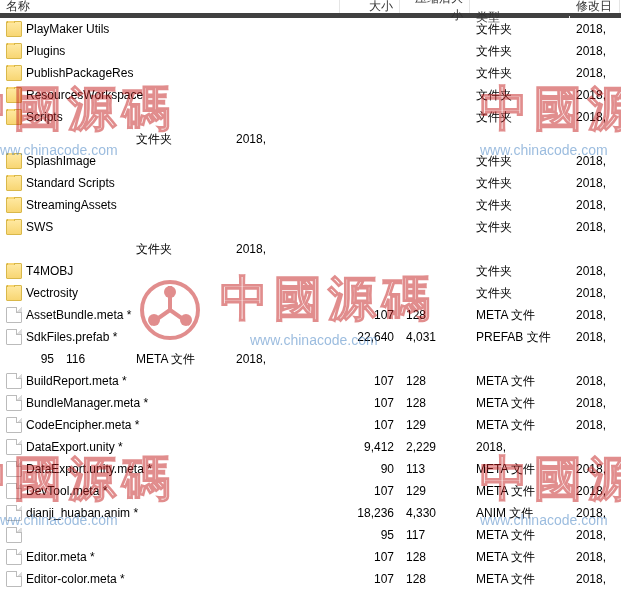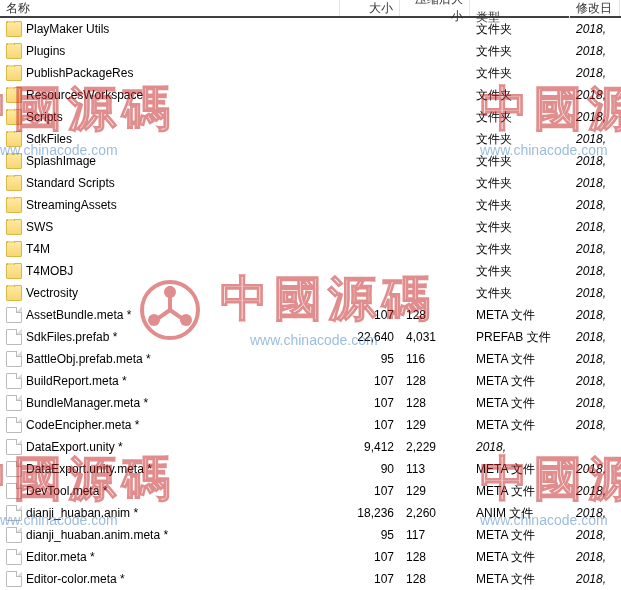--- a/index.html
+++ b/index.html
@@ -1,31 +1,31 @@
 <!DOCTYPE html>
 <html><head>
 <meta charset="utf-8">
 <style>
   * { margin: 0; padding: 0; box-sizing: border-box; }
   body { font-family: "Microsoft YaHei", "Segoe UI", Tahoma, sans-serif; font-size: 12px; background: #fff; width: 621px; height: 590px; overflow: hidden; position: relative; }
-  .header { display: flex; border-bottom: 2px solid #404040; height: 18px; background: #fff; }
+  .header { display: flex; border-bottom: 5px solid #404040; height: 18px; background: #fff; }
   .header-cell { padding: 1px 6px; font-size: 12px; color: #333; border-right: 1px solid #e5e5e5; display: flex; align-items: center; }
   .col-name { width: 340px; }
   .col-size { width: 60px; text-align: center; justify-content: flex-end; }
   .col-csize { width: 70px; text-align: right; justify-content: flex-end; }
   .col-type { width: 100px; margin-top: 16px; }
   .col-date { width: 50px; }
   .rows { }
   .row { display: flex; align-items: center; height: 22px; }
   .cell { padding: 0 6px; font-size: 12px; color: #000; overflow: hidden; white-space: nowrap; }
   .cell-name { width: 340px; display: flex; align-items: center; gap: 4px; }
   .cell-size { width: 60px; text-align: right; }
   .cell-csize { width: 70px; text-align: left; }
   .cell-type { width: 100px; }
-  .cell-date { width: 50px; font-style: italic; }
+  .cell-date { width: 50px; }
   .icon { width: 16px; height: 16px; flex-shrink: 0; display: inline-block; }
   .folder-icon { background: linear-gradient(to bottom, #ffe9a2 0%, #f8d673 100%); border: 1px solid #d9b84a; border-radius: 1px; position: relative; }
   .folder-icon::before { content: ""; position: absolute; top: -3px; left: 0; width: 6px; height: 3px; background: #f8d673; border: 1px solid #d9b84a; border-bottom: none; border-radius: 1px 1px 0 0; }
   .file-icon { background: #fff; border: 1px solid #bbb; border-radius: 1px; position: relative; }
   .file-icon::after { content: ""; position: absolute; top: -1px; right: -1px; width: 5px; height: 5px; background: linear-gradient(135deg, #fff 50%, #ddd 50%); border-left: 1px solid #bbb; border-bottom: 1px solid #bbb; }
   
   .wm { position: absolute; pointer-events: none; opacity: 0.5; }
   .wm svg { display: block; }
   .wm-text-main { font-family: "SimSun", serif; font-size: 48px; font-weight: bold; fill: none; stroke: #c41e1e; stroke-width: 1.2; letter-spacing: 6px; }
   .wm-text-url { font-family: Arial, sans-serif; font-size: 14px; fill: #3a7bbf; }
@@ -91,24 +91,20 @@
       <div class="cell cell-name">
         <span class="icon folder-icon"></span>
         <span>Scripts</span>
       </div>
       <div class="cell cell-size"></div>
       <div class="cell cell-csize"></div>
       <div class="cell cell-type">文件夹</div>
       <div class="cell cell-date">2018,</div>
     </div>
     <div class="row">
-      <div class="cell cell-name">
-        <span class="icon folder-icon"></span>
-        <span>SdkFiles</span>
-      </div>
       <div class="cell cell-size"></div>
       <div class="cell cell-csize"></div>
       <div class="cell cell-type">文件夹</div>
       <div class="cell cell-date">2018,</div>
     </div>
     <div class="row">
       <div class="cell cell-name">
         <span class="icon folder-icon"></span>
         <span>SplashImage</span>
       </div>
@@ -141,24 +137,20 @@
       <div class="cell cell-name">
         <span class="icon folder-icon"></span>
         <span>SWS</span>
       </div>
       <div class="cell cell-size"></div>
       <div class="cell cell-csize"></div>
       <div class="cell cell-type">文件夹</div>
       <div class="cell cell-date">2018,</div>
     </div>
     <div class="row">
-      <div class="cell cell-name">
-        <span class="icon folder-icon"></span>
-        <span>T4M</span>
-      </div>
       <div class="cell cell-size"></div>
       <div class="cell cell-csize"></div>
       <div class="cell cell-type">文件夹</div>
       <div class="cell cell-date">2018,</div>
     </div>
     <div class="row">
       <div class="cell cell-name">
         <span class="icon folder-icon"></span>
         <span>T4MOBJ</span>
       </div>
@@ -191,24 +183,20 @@
       <div class="cell cell-name">
         <span class="icon file-icon"></span>
         <span>SdkFiles.prefab *</span>
       </div>
       <div class="cell cell-size">22,640</div>
       <div class="cell cell-csize">4,031</div>
       <div class="cell cell-type">PREFAB 文件</div>
       <div class="cell cell-date">2018,</div>
     </div>
     <div class="row">
-      <div class="cell cell-name">
-        <span class="icon file-icon"></span>
-        <span>BattleObj.prefab.meta *</span>
-      </div>
       <div class="cell cell-size">95</div>
       <div class="cell cell-csize">116</div>
       <div class="cell cell-type">META 文件</div>
       <div class="cell cell-date">2018,</div>
     </div>
     <div class="row">
       <div class="cell cell-name">
         <span class="icon file-icon"></span>
         <span>BuildReport.meta *</span>
       </div>
@@ -265,28 +253,27 @@
       <div class="cell cell-csize">129</div>
       <div class="cell cell-type">META 文件</div>
       <div class="cell cell-date">2018,</div>
     </div>
     <div class="row">
       <div class="cell cell-name">
         <span class="icon file-icon"></span>
         <span>dianji_huaban.anim *</span>
       </div>
       <div class="cell cell-size">18,236</div>
-      <div class="cell cell-csize">2,260</div>
+      <div class="cell cell-csize">4,330</div>
       <div class="cell cell-type">ANIM 文件</div>
       <div class="cell cell-date">2018,</div>
     </div>
     <div class="row">
       <div class="cell cell-name">
         <span class="icon file-icon"></span>
-        <span>dianji_huaban.anim.meta *</span>
       </div>
       <div class="cell cell-size">95</div>
       <div class="cell cell-csize">117</div>
       <div class="cell cell-type">META 文件</div>
       <div class="cell cell-date">2018,</div>
     </div>
     <div class="row">
       <div class="cell cell-name">
         <span class="icon file-icon"></span>
         <span>Editor.meta *</span>

